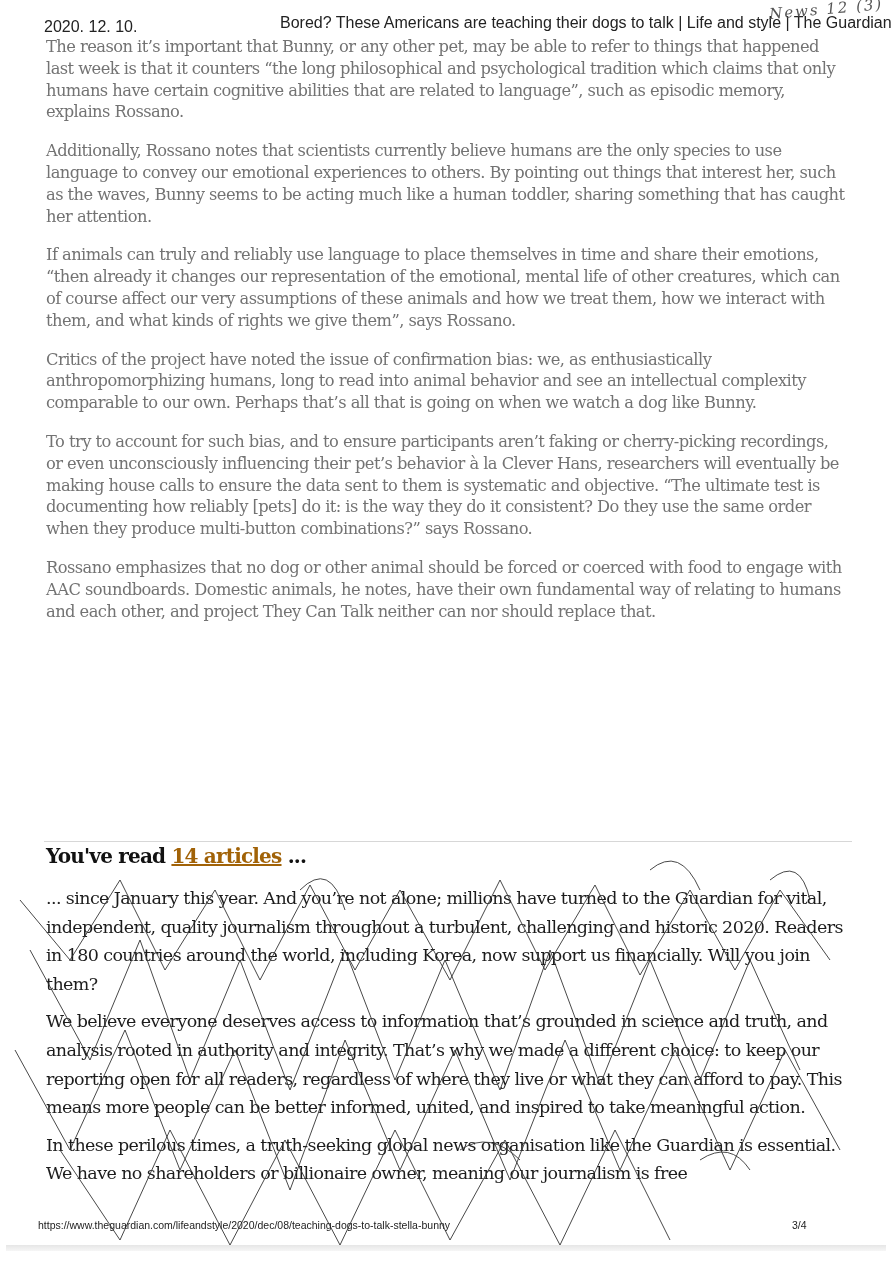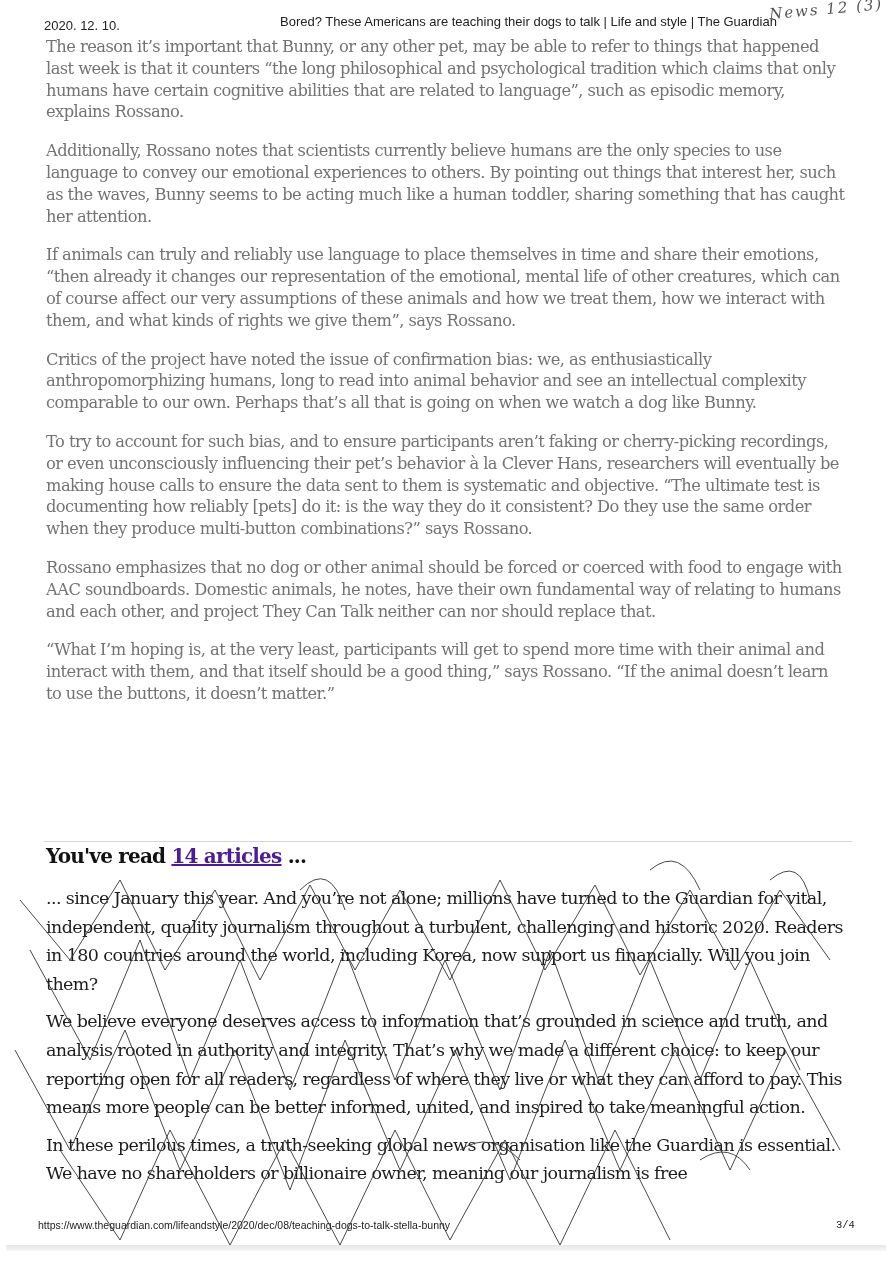--- a/index.html
+++ b/index.html
@@ -1,52 +1,51 @@
 <!DOCTYPE html>
 <html><head>
 <meta charset="utf-8">
 <style>
   html, body { margin: 0; padding: 0; background: #ffffff; }
   body { width: 893px; height: 1264px; position: relative; overflow: hidden; color: #1a1a1a; }
-  .header { position: absolute; top: 14px; left: 0; width: 893px; height: 20px; font-family: "Liberation Sans", sans-serif; font-size: 13px; color: #222; }
+  .header { position: absolute; top: 14px; left: 0; width: 893px; height: 20px; font-family: "Liberation Sans", sans-serif; font-size: 16px; color: #222; }
   .header .date { position: absolute; left: 44px; top: 4px; }
   .header .title { position: absolute; left: 280px; top: 0; }
   .handwriting { position: absolute; right: 10px; top: 0px; font-family: "DejaVu Serif", serif; font-style: italic; font-size: 15px; color: #555; transform: rotate(-5deg); letter-spacing: 2px; }
   .article { position: absolute; left: 46px; top: 36px; width: 800px; font-family: "DejaVu Serif", serif; font-size: 16.3px; line-height: 21.8px; color: #737373; letter-spacing: -0.55px; }
   .article p { margin: 0 0 17px 0; }
   .article p.amend { margin-top: 2px; margin-bottom: 0; }
   .divider { position: absolute; left: 44px; top: 841px; width: 808px; height: 1px; background: #d7d7d7; }
   .epic { position: absolute; left: 46px; top: 844px; width: 810px; }
   .epic h2 { margin: 0; font-family: "DejaVu Serif", serif; font-weight: bold; font-size: 20px; letter-spacing: -0.8px; color: #121212; }
-  .epic h2 a { color: #4c1d95; text-decoration: underline; text-decoration-thickness: 2px; }
+  .epic h2 a { color: #a16207; text-decoration: underline; text-decoration-thickness: 2px; }
   .epic .body { margin-top: 16px; font-family: "DejaVu Serif", serif; font-size: 17.5px; line-height: 28.6px; color: #1c1c1c; letter-spacing: -0.6px; }
   .epic .body p { margin: 0 0 9px 0; }
   .footer { position: absolute; top: 1219px; left: 0; width: 893px; font-family: "Liberation Sans", sans-serif; font-size: 10.5px; color: #222; }
   .footer .url { position: absolute; left: 38px; }
-  .footer .page { position: absolute; left: 836px; font-family: Liberation Mono, monospace; }
+  .footer .page { position: absolute; left: 792px; }
   .scan-edge { position: absolute; left: 6px; top: 1245px; width: 880px; height: 6px; background: linear-gradient(#e6e6e6, #f6f6f6); }
   .scribbles { position: absolute; left: 0; top: 850px; width: 893px; height: 400px; pointer-events: none; }
 </style>
 </head>
 <body>
 
 <div class="header">
   <span class="date">2020. 12. 10.</span>
   <span class="title">Bored? These Americans are teaching their dogs to talk | Life and style | The Guardian</span>
 </div>
 <div class="handwriting">News 12 (3)</div>
 
 <div class="article">
   <p>The reason it’s important that Bunny, or any other pet, may be able to refer to things that happened last week is that it counters “the long philosophical and psychological tradition which claims that only humans have certain cognitive abilities that are related to language”, such as episodic memory, explains Rossano.</p>
   <p>Additionally, Rossano notes that scientists currently believe humans are the only species to use language to convey our emotional experiences to others. By pointing out things that interest her, such as the waves, Bunny seems to be acting much like a human toddler, sharing something that has caught her attention.</p>
   <p>If animals can truly and reliably use language to place themselves in time and share their emotions, “then already it changes our representation of the emotional, mental life of other creatures, which can of course affect our very assumptions of these animals and how we treat them, how we interact with them, and what kinds of rights we give them”, says Rossano.</p>
   <p>Critics of the project have noted the issue of confirmation bias: we, as enthusiastically anthropomorphizing humans, long to read into animal behavior and see an intellectual complexity comparable to our own. Perhaps that’s all that is going on when we watch a dog like Bunny.</p>
   <p>To try to account for such bias, and to ensure participants aren’t faking or cherry-picking recordings, or even unconsciously influencing their pet’s behavior à la Clever Hans, researchers will eventually be making house calls to ensure the data sent to them is systematic and objective. “The ultimate test is documenting how reliably [pets] do it: is the way they do it consistent? Do they use the same order when they produce multi-button combinations?” says Rossano.</p>
   <p>Rossano emphasizes that no dog or other animal should be forced or coerced with food to engage with AAC soundboards. Domestic animals, he notes, have their own fundamental way of relating to humans and each other, and project They Can Talk neither can nor should replace that.</p>
-  <p>“What I’m hoping is, at the very least, participants will get to spend more time with their animal and interact with them, and that itself should be a good thing,” says Rossano. “If the animal doesn’t learn to use the buttons, it doesn’t matter.”</p>
 </div>
 
 <div class="divider"></div>
 
 <div class="epic">
   <h2><span>You've read </span><a>14 articles</a><span> ...</span></h2>
   <div class="body">
     <p>... since January this year. And you’re not alone; millions have turned to the Guardian for vital, independent, quality journalism throughout a turbulent, challenging and historic 2020. Readers in 180 countries around the world, including Korea, now support us financially. Will you join them?</p>
     <p>We believe everyone deserves access to information that’s grounded in science and truth, and analysis rooted in authority and integrity. That’s why we made a different choice: to keep our reporting open for all readers, regardless of where they live or what they can afford to pay. This means more people can be better informed, united, and inspired to take meaningful action.</p>
     <p>In these perilous times, a truth-seeking global news organisation like the Guardian is essential. We have no shareholders or billionaire owner, meaning our journalism is free</p>

